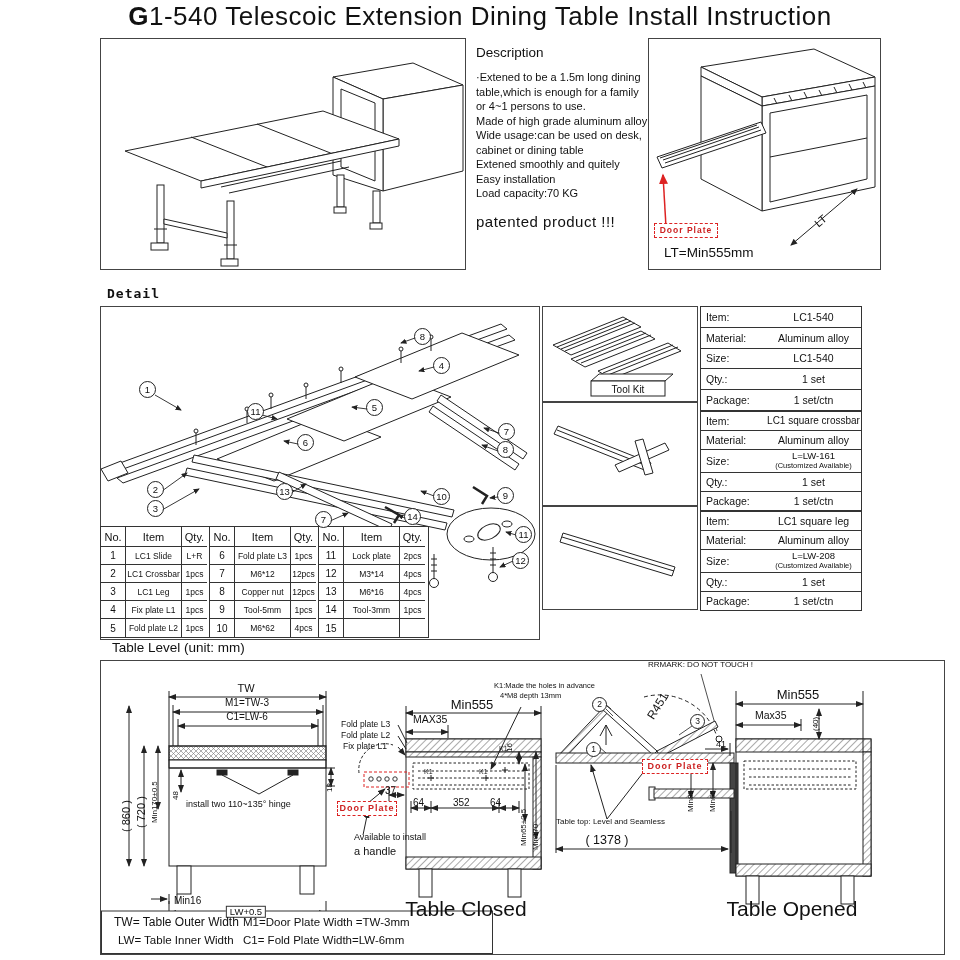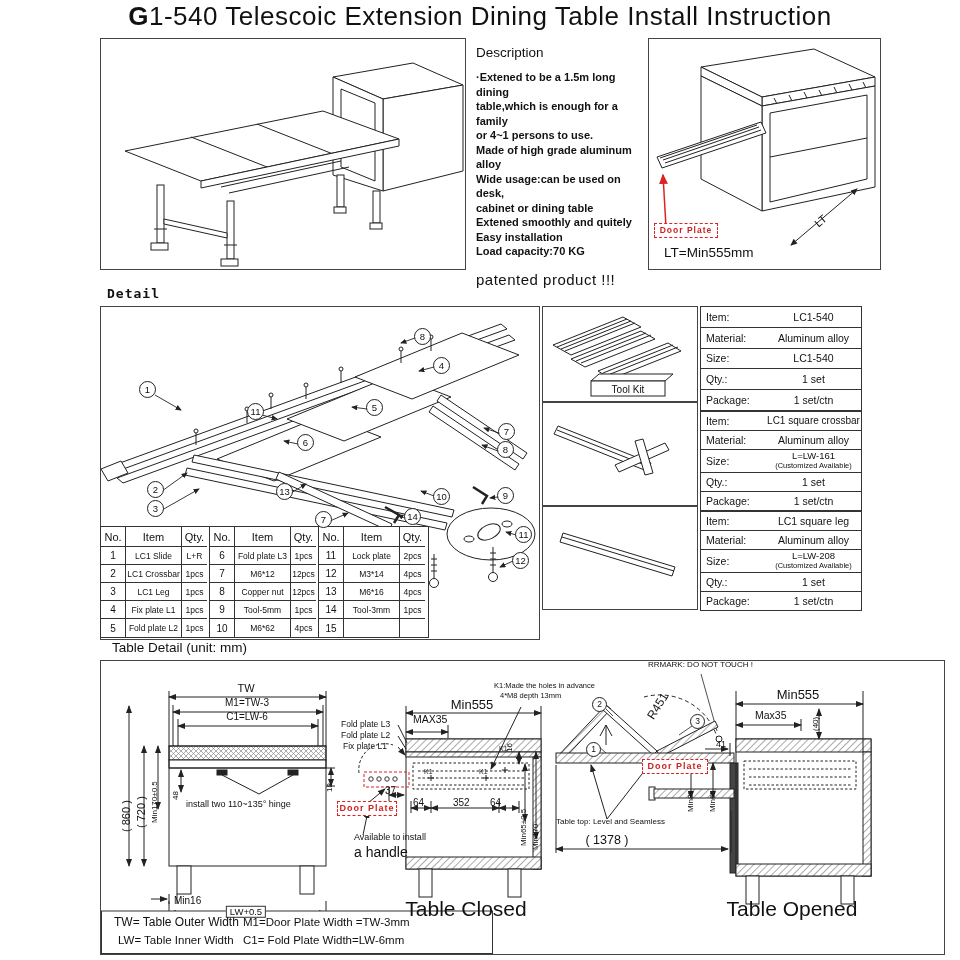--- a/index.html
+++ b/index.html
@@ -8,21 +8,21 @@
   .lbl{position:absolute;white-space:nowrap;color:#111;line-height:1.1;}
   .rot{transform:rotate(-90deg);transform-origin:0 0;}
   .ctr{transform:translateX(-50%);}
   .cc{transform:translate(-50%,-50%);}
   .callout{position:absolute;width:15px;height:15px;border:1px solid #222;border-radius:50%;font-size:9.5px;line-height:15px;text-align:center;background:#fff;z-index:5;}
   .callout.sm{width:13px;height:13px;font-size:8.5px;line-height:13px;}
   .red-dash{position:absolute;border:1px dashed #d22;color:#c22;font-weight:bold;text-align:center;background:#fff;letter-spacing:1px;z-index:6;}
   .title{position:absolute;top:1px;left:0;width:100%;text-align:center;font-size:26px;letter-spacing:0.5px;}
   .desc{position:absolute;left:476px;top:36px;width:175px;margin-top:9px;}
   .desc .hd{font-size:13.5px;display:block;margin-bottom:10px;}
-  .desc .ln{display:block;font-size:11px;line-height:14.5px;font-weight:bold;}
+  .desc .ln{display:block;font-size:11px;line-height:14.5px;}
   .desc .pat{display:block;font-size:15px;margin-top:12px;letter-spacing:0.5px;}
   .spec{position:absolute;left:700px;width:162px;border:1.5px solid #333;background:#fff;display:flex;flex-direction:column;box-sizing:border-box;}
   .srow{flex:1;display:flex;align-items:center;border-top:1px solid #333;}
   .srow:first-child{border-top:none;}
   .srow .sl{width:60px;padding-left:5px;font-size:10.5px;}
   .srow .sv{flex:1;text-align:center;font-size:10.5px;}
   .srow .sv2{flex:1;text-align:center;font-size:9px;line-height:10px;}
   .srow .sv2 .b{display:block;font-size:9.5px;}
   .srow .sv2 .s{display:block;font-size:7.5px;}
   .pgroup{position:absolute;top:526px;width:111px;height:112px;border:1.5px solid #333;background:#fff;display:grid;grid-template-columns:25px 56px 25px;grid-template-rows:20px repeat(5,18.1px);box-sizing:border-box;}
@@ -356,21 +356,21 @@
       <div class="pc">M6*16</div>
       <div class="pc">4pcs</div>
     <div class="pc no">14</div>
       <div class="pc">Tool-3mm</div>
       <div class="pc">1pcs</div>
     <div class="pc no">15</div>
       <div class="pc"></div>
       <div class="pc"></div>
   </div>
 
-  <span class="lbl" style="left:112px;top:641px;font-size:13.5px;">Table Detail (unit: mm)</span>
+  <span class="lbl" style="left:112px;top:641px;font-size:13.5px;">Table Level (unit: mm)</span>
 
   <div class="box" style="left:100px;top:660px;width:845px;height:295px;">
     <svg width="843" height="293" viewBox="0 0 843 293">
       <defs>
         <pattern id="hg" patternUnits="userSpaceOnUse" width="5" height="5" patternTransform="rotate(45)">
           <rect width="5" height="5" fill="#fff"></rect>
             <line x1="0" y1="0" x2="0" y2="5" stroke="#555" stro="" ke-width="1"></line>
         </pattern>
         <pattern id="xg" patternUnits="userSpaceOnUse" width="5" height="5">
           <rect width="5" height="5" fill="#fff"></rect>
@@ -511,21 +511,21 @@
   <span class="lbl" style="left:499px;top:745px;font-size:7px;">K1</span>
   <span class="lbl" style="left:385px;top:785px;font-size:10px;">37</span>
   <span class="lbl" style="left:413px;top:797px;font-size:10px;">64</span>
   <span class="lbl" style="left:453px;top:797px;font-size:10px;">352</span>
   <span class="lbl" style="left:490px;top:797px;font-size:10px;">64</span>
   <span class="lbl rot" style="left:506px;top:752px;font-size:8px;">16</span>
   <span class="lbl rot" style="left:520px;top:846px;font-size:8px;">Min65±0.5</span>
   <span class="lbl rot" style="left:532px;top:850px;font-size:8px;">Min170</span>
   <div class="red-dash" style="left:337px;top:801px;width:58px;height:13px;font-size:9px;line-height:12px;">Door Plate</div>
   <span class="lbl" style="left:354px;top:833px;font-size:9px;">Available to install</span>
-  <span class="lbl" style="left:354px;top:845px;font-size:14px;">a handle</span>
+  <span class="lbl" style="left:354px;top:845px;font-size:11px;">a handle</span>
 
   <span class="lbl" style="left:648px;top:661px;font-size:8px;">RRMARK: DO NOT TOUCH !</span>
   <span class="lbl" style="left:645px;top:715px;font-size:12px;transform:rotate(-58deg);transform-origin:0 0;">R451</span>
   <span class="lbl ctr" style="left:798px;top:688px;font-size:13px;">Min555</span>
   <span class="lbl" style="left:755px;top:710px;font-size:10.5px;">Max35</span>
   <span class="lbl rot" style="left:812px;top:731px;font-size:8px;">(40)</span>
   <span class="lbl" style="left:716px;top:740px;font-size:9px;">41</span>
   <div class="red-dash" style="left:642px;top:759px;width:64px;height:13px;font-size:9px;line-height:12px;">Door Plate</div>
   <span class="lbl rot" style="left:687px;top:812px;font-size:8px;">Min89</span>
   <span class="lbl rot" style="left:709px;top:812px;font-size:8px;">Min65</span>

